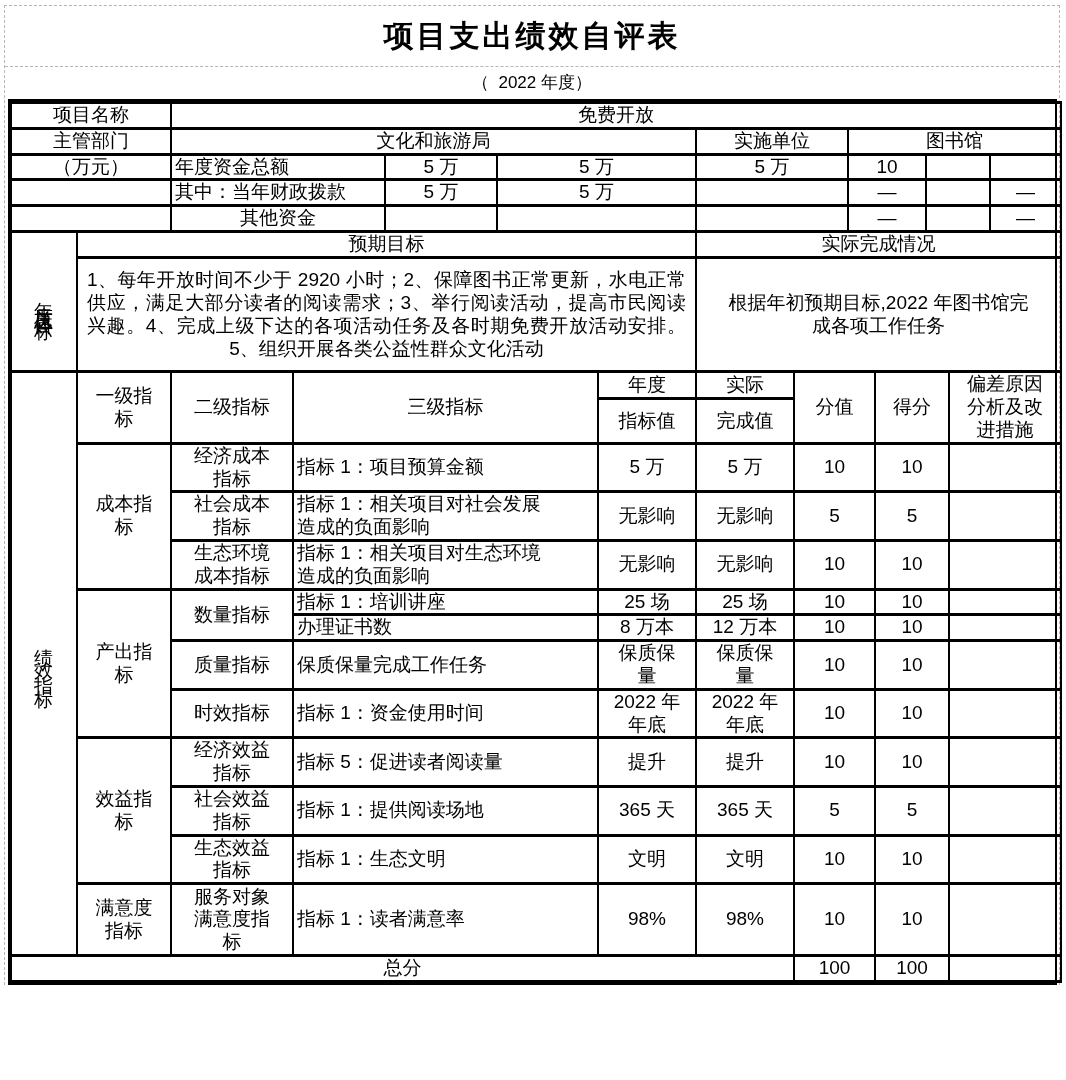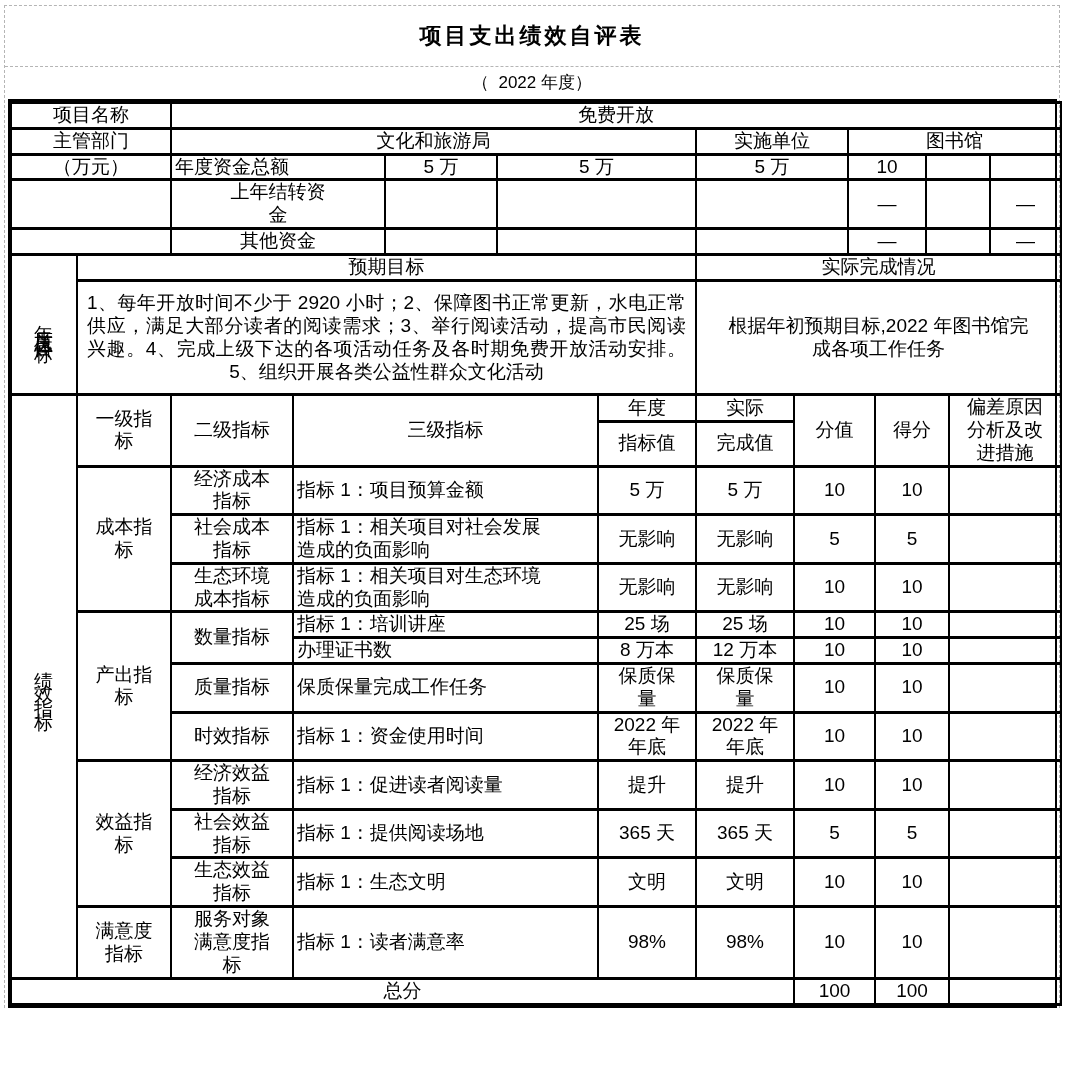--- a/index.html
+++ b/index.html
@@ -9,21 +9,21 @@
   }
   .page {
     position:absolute; left:4px; top:5px; width:1054px;
     border:1px dashed #b5b5b5; border-bottom:none;
   }
   .title-block {
     height:60px; border-bottom:1px dashed #b5b5b5;
     display:flex; align-items:center; justify-content:center;
   }
   .doc-title {
-    margin:0; font-size:22px; font-weight:bold; letter-spacing:3px;
+    margin:0; font-size:30px; font-weight:bold; letter-spacing:3px;
   }
   .subtitle {
     text-align:center; font-size:17px; padding:4px 0 5px 0; white-space:pre;
   }
   .table-wrap {
     margin:0 2px 0 3px; border:2px solid #000;
   }
   table.tbl {
     border-collapse:collapse; table-layout:fixed; width:100%;
   }
@@ -81,26 +81,25 @@
       <tr style="height:24px">
         <td>（万元）</td>
         <td class="left">年度资金总额</td>
         <td>5 万</td>
         <td>5 万</td>
         <td>5 万</td>
         <td>10</td>
         <td></td>
         <td></td>
       </tr>
-      <tr style="height:44px">
-        <td></td>
-        <td>上年结转资
-金</td>
-        <td></td>
-        <td></td>
+      <tr style="height:23px">
+        <td></td>
+        <td class="left">其中：当年财政拨款</td>
+        <td>5 万</td>
+        <td>5 万</td>
         <td></td>
         <td>—</td>
         <td></td>
         <td>—</td>
       </tr>
       <tr style="height:19px">
         <td></td>
         <td>其他资金</td>
         <td></td>
         <td></td>
@@ -239,21 +238,21 @@
         <td>10</td>
         <td>10</td>
         <td></td>
       </tr>
 
       <tr style="height:45px">
         <td rowspan="3">效益指
 标</td>
         <td>经济效益
 指标</td>
-        <td class="left">指标 1：促进读者阅读量</td>
+        <td class="left">指标 5：促进读者阅读量</td>
         <td>提升</td>
         <td>提升</td>
         <td>10</td>
         <td>10</td>
         <td></td>
       </tr>
       <tr style="height:48px">
         <td>社会效益
 指标</td>
         <td class="left">指标 1：提供阅读场地</td>

